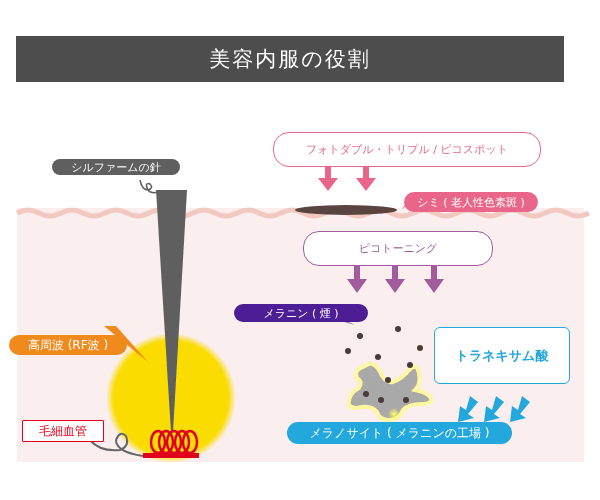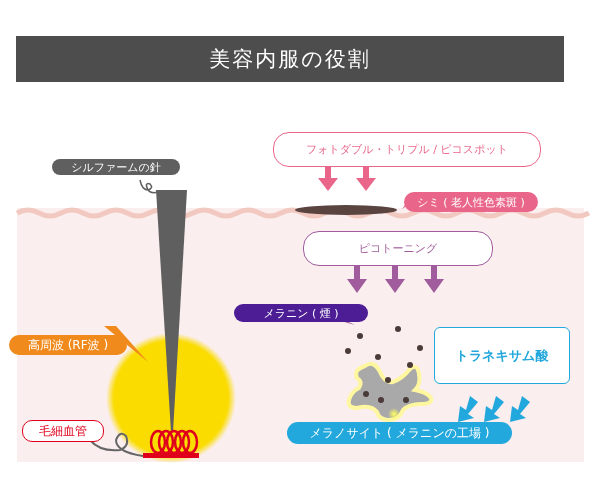--- a/index.html
+++ b/index.html
@@ -94,21 +94,21 @@
 
   <polygon points="412,196 424,196 402,209" fill="#e9668a"></polygon>
   <polygon points="330,318 340,318 355,325" fill="#a05c9c"></polygon>
   <polygon points="104,326 116,326 148,362" fill="#f08a1c"></polygon>
 </svg>
 
 <div class="abs label-pill" style="left:52px; top:159px; width:128px; height:16px; background:#5f5f5f;">シルファームの針</div>
 
 <div class="abs label-pill" style="left:9px; top:310px; width:118px; height:20px; background:#f08a1c; font-size:12px;margin-top:25px;">高周波 (RF波 )</div>
 
-<div class="abs box" style="left:22px; top:420px; width:80px; height:20px; border:1.5px solid #e0001b; color:#e0001b; font-size:12px; border-radius:10px;">毛細血管</div>
+<div class="abs box" style="left:22px; top:420px; width:80px; height:20px; border:1.5px solid #e0001b; color:#e0001b; font-size:12px; border-radius:1px;">毛細血管</div>
 
 <div class="abs box" style="left:273px; top:132px; width:266px; height:33px; border:1.5px solid #e9668a; color:#e9668a;">フォトダブル・トリプル / ピコスポット</div>
 
 <div class="abs label-pill" style="left:404px; top:192px; width:134px; height:20px; background:#e9668a;">シミ ( 老人性色素斑 )</div>
 
 <div class="abs box" style="left:303px; top:231px; width:188px; height:33px; border:1.5px solid #a05c9c; color:#a05c9c;">ピコトーニング</div>
 
 <div class="abs label-pill" style="left:234px; top:304px; width:134px; height:18px; background:#4c1d95;">メラニン ( 煙 )</div>
 
 <div class="abs" style="left:434px; top:327px; width:134px; height:55px; background:#fff; border:1.5px solid #22a8dc; border-radius:6px; display:flex; flex-direction:column; align-items:center; justify-content:center;">

